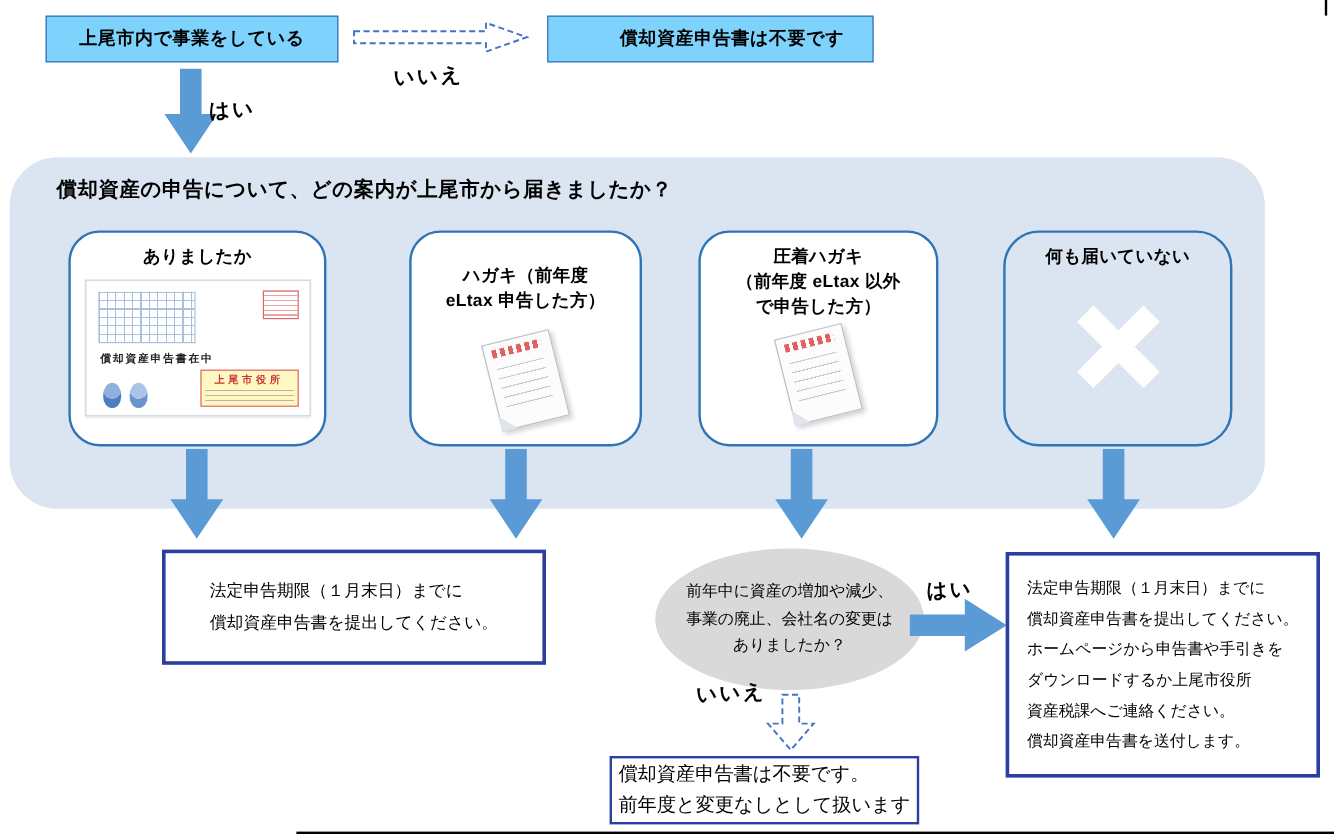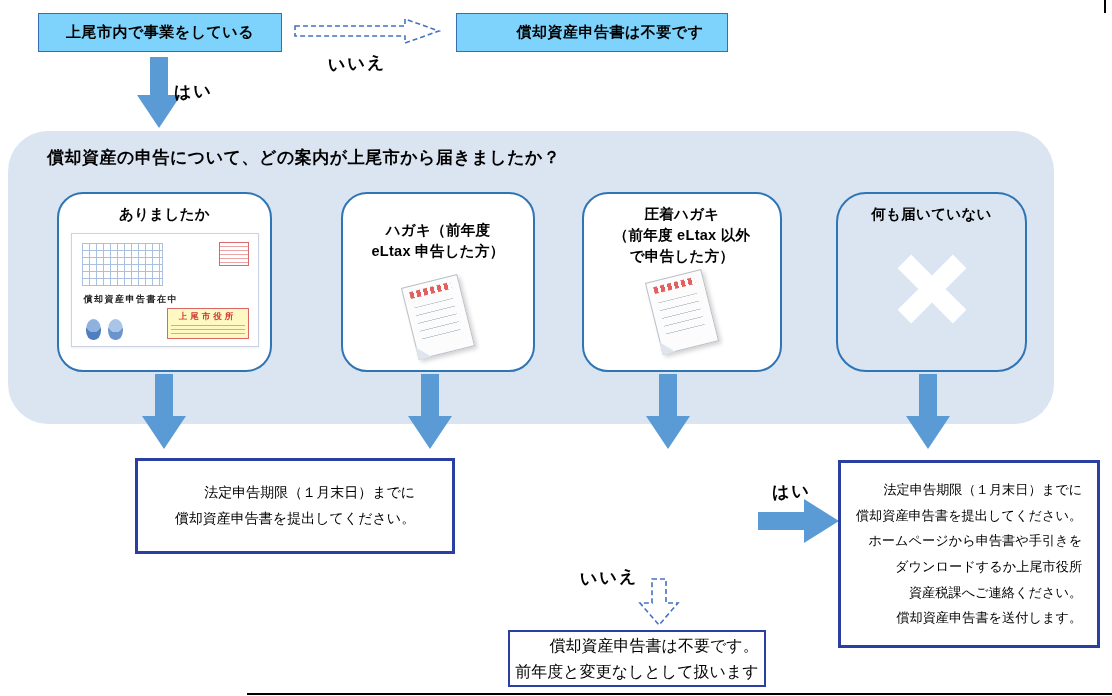--- a/index.html
+++ b/index.html
@@ -70,21 +70,21 @@
     background:repeating-linear-gradient(to bottom,#c7cdd6 0 1px,transparent 1px 8px);}
   .pc-fold{position:absolute;left:-1px;bottom:-1px;width:0;height:0;
     border-left:13px solid #dfe5ec;border-top:13px solid transparent;}
 
   
   .xmark{margin-top:16px;}
 
   
   .result-box{
     border:3px solid #2a3f9f;background:#fff;box-sizing:border-box;
-    display:flex;align-items:center;justify-content:center;text-align:right;
+    display:flex;align-items:center;justify-content:center;text-align:left;
   }
   .result-left{left:135px;top:458px;width:320px;height:96px;font-size:14px;line-height:1.85;}
   .result-right{left:838px;top:460px;width:262px;height:188px;font-size:13.2px;line-height:1.95;}
   .result-bottom{left:508px;top:630px;width:258px;height:57px;border-width:2px;font-size:16px;line-height:1.6;}
 
   
   .ellipse{
     left:546px;top:457px;width:224px;height:118px;border-radius:50%;background:#d9d9d9;
     display:flex;align-items:center;justify-content:center;text-align:center;
     font-size:13.2px;line-height:1.7;
@@ -182,20 +182,25 @@
   </svg>
   <svg class="abs arrow-solid" style="left:905px;top:374px;" width="46" height="76" viewBox="0 0 46 76">
     <path d="M14 0 H32 V42 H45 L23 75 L1 42 H14 Z" fill="currentColor"></path>
   </svg>
 
   <div class="abs result-box result-left">
     <span class="pre">法定申告期限（１月末日）までに
 償却資産申告書を提出してください。</span>
   </div>
 
+  <div class="abs ellipse">
+    <span class="pre">前年中に資産の増加や減少、
+事業の廃止、会社名の変更は
+ありましたか？</span>
+  </div>
 
   <div class="abs hand" style="left:772px;top:480px;">はい</div>
   <svg class="abs arrow-solid" style="left:758px;top:498px;" width="82" height="46" viewBox="0 0 82 46">
     <path d="M0 14 H46 V1 L81 23 L46 45 V32 H0 Z" fill="currentColor"></path>
   </svg>
 
   <div class="abs result-box result-right">
     <span class="pre">法定申告期限（１月末日）までに
 償却資産申告書を提出してください。
 ホームページから申告書や手引きを

